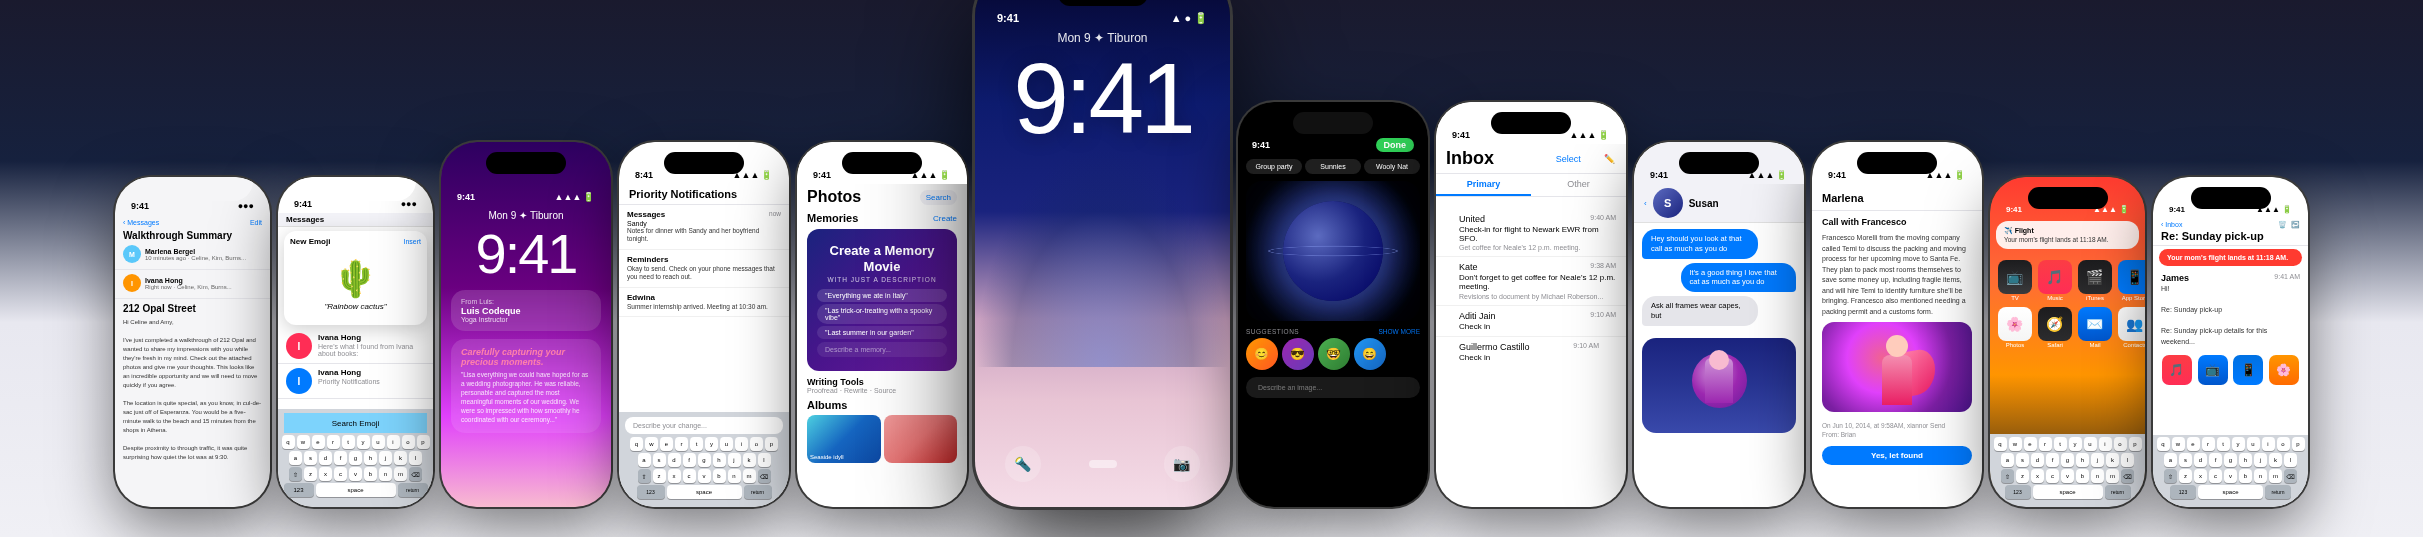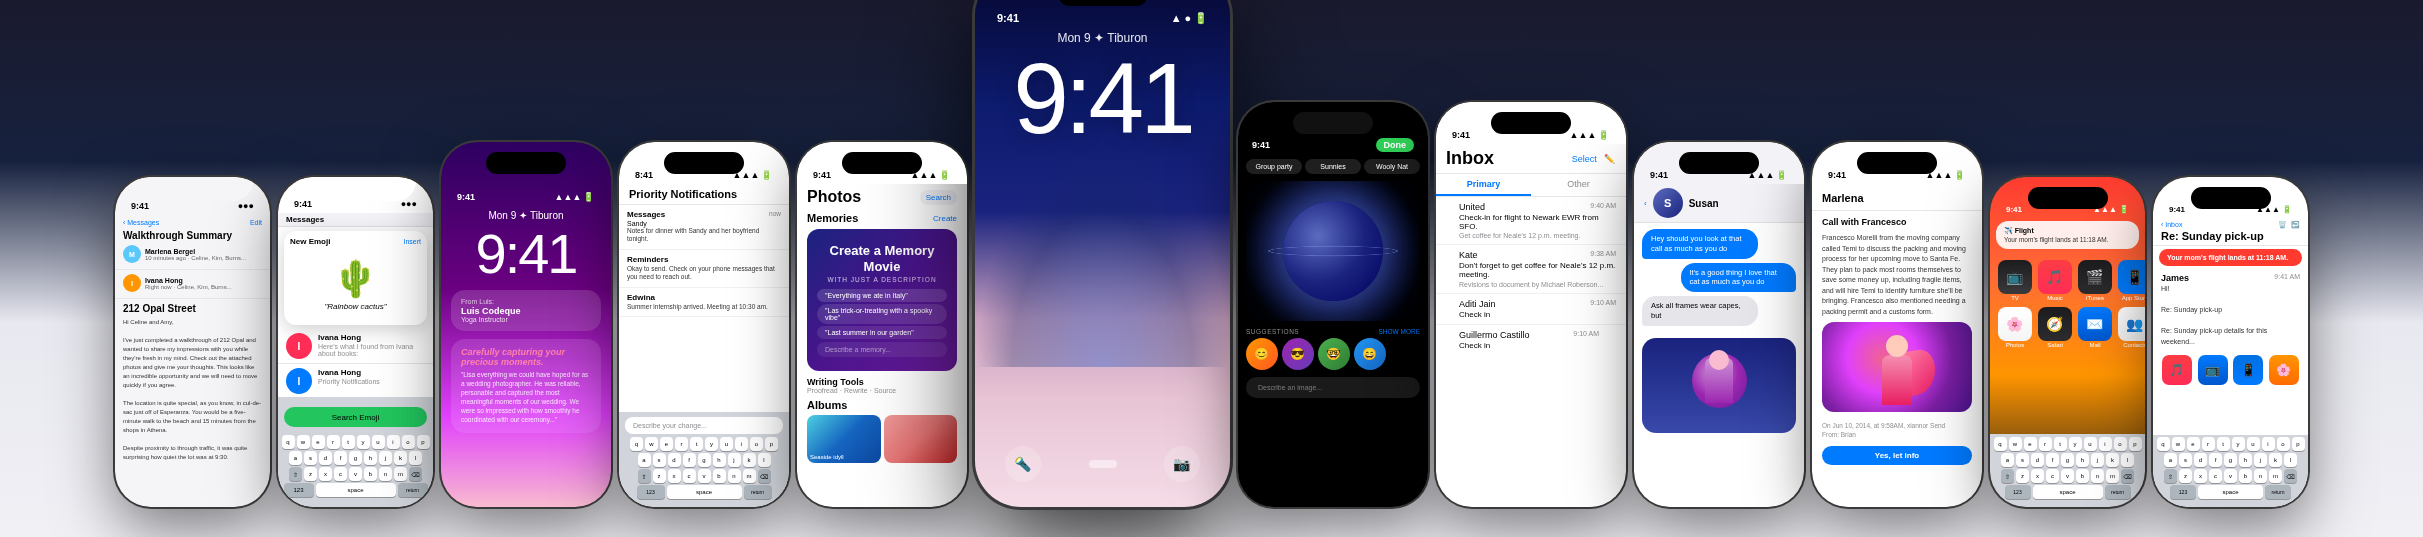--- a/index.html
+++ b/index.html
@@ -279,21 +279,21 @@
           <div class="msg-row">
             <div class="msg-avatar" style="background:#007aff;">I</div>
             <div class="msg-text">
               <div class="msg-name">Ivana Hong</div>
               <div class="msg-preview">Priority Notifications</div>
             </div>
           </div>
 
           <div style="position:absolute; bottom:0; left:0; right:0; background:#d1d5db; padding:4px 2px 8px;">
             <div style="display:flex; gap:1px; margin-bottom:2px; justify-content:center;">
-              <div style="background:#22c55e; border-radius:10px; width:100%; height:20px; display:flex; align-items:center; justify-content:center; font-size:8px; margin:6px 4px;">Search Emoji</div>
+              <div style="background:#7dd3fc; border-radius:0; width:100%; height:20px; display:flex; align-items:center; justify-content:center; font-size:8px; margin:0 4px;">Search Emoji</div>
             </div>
             <div class="kb-row">
               <div class="kb-key">q</div>
                 <div class="kb-key">w</div>
                 <div class="kb-key">e</div>
                 <div class="kb-key">r</div>
                 <div class="kb-key">t</div>
                 <div class="kb-key">y</div>
                 <div class="kb-key">u</div>
                 <div class="kb-key">i</div>
@@ -575,34 +575,34 @@
       <div class="phone-inner">
         <div style="background:#fff; width:100%; height:100%;">
           <div class="dynamic-island" style="background:#000;"></div>
           <div class="status-bar dark" style="padding-top:28px; font-size:9px; background:#fff;">
             <span>9:41</span>
             <span>▲▲▲ 🔋</span>
           </div>
 
           <div style="display:flex; justify-content:space-between; align-items:center; padding:4px 10px; border-bottom:0.5px solid #e5e5ea;">
             <span style="font-size:18px; font-weight:700; color:#000;text-align:right;">Inbox</span>
-            <div style="display:flex; gap:8px;">
+            <div style="display:flex; gap:24px;">
               <span style="font-size:9px; color:#007aff;">Select</span>
               <span style="font-size:9px; color:#007aff;">✏️</span>
             </div>
           </div>
 
           <div style="display:flex; border-bottom:0.5px solid #e5e5ea;">
             <div style="flex:1; text-align:center; padding:5px; font-size:9px; font-weight:600; color:#007aff; border-bottom:2px solid #007aff;">Primary</div>
             <div style="flex:1; text-align:center; padding:5px; font-size:9px; color:#8e8e93;">Other</div>
           </div>
 
 
           <div style="padding:5px 10px; border-bottom:0.5px solid #f0f0f0; display:flex; gap:6px; align-items:flex-start; padding-left:23px;">
-            <div style="flex:1;">
+            <div style="flex:1;margin-top:12px;">
               <div style="display:flex; justify-content:space-between; margin-bottom:1px;">
                 <span style="font-size:9px; font-weight:500; color:#000;">United</span>
                 <span style="font-size:7px; color:#8e8e93;">9:40 AM</span>
               </div>
               <div style="font-size:8px; color:#000; margin-bottom:1px;">Check-in for flight to Newark EWR from SFO.</div>
               <div style="font-size:7px; color:#8e8e93;">Get coffee for Neale's 12 p.m. meeting.</div>
             </div>
           </div>
 
           <div style="padding:5px 10px; border-bottom:0.5px solid #f0f0f0; display:flex; gap:6px; align-items:flex-start; padding-left:23px;">
@@ -719,21 +719,21 @@
               <div style="width:30px; height:50px; background:linear-gradient(180deg, #f48fb1 0%, #e91e63 100%); border-radius:8px 8px 0 0; position:absolute; left:12px; bottom:0; z-index:2;"></div>
 
               <div style="width:22px; height:22px; border-radius:50%; background:#ffccbc; position:absolute; left:16px; top:5px; z-index:3;"></div>
             </div>
           </div>
 
           <div style="padding:4px 10px; font-size:6.5px; color:#8e8e93; line-height:1.4;">
             On Jun 10, 2014, at 9:58AM, xiannor Send<br>From: Brian
           </div>
 
-          <div style="margin:3px 10px; background:#007aff; border-radius:12px; padding:5px 10px; text-align:center; font-size:8px; font-weight:600; color:#fff;">Yes, let info</div>
+          <div style="margin:3px 10px; background:#007aff; border-radius:12px; padding:5px 10px; text-align:center; font-size:8px; font-weight:600; color:#fff;">Yes, let found</div>
         </div>
       </div>
     </div>
   </div>
 
   <div class="phone-wrapper">
     <div class="phone phone-sm" style="background:#1a1a1a;">
 
       <div class="phone-inner">
         <div style="background:linear-gradient(180deg, #ff3b30 0%, #ff6b35 30%, #ff9500 60%, #1a1a1a 100%); width:100%; height:100%; position:relative;">

